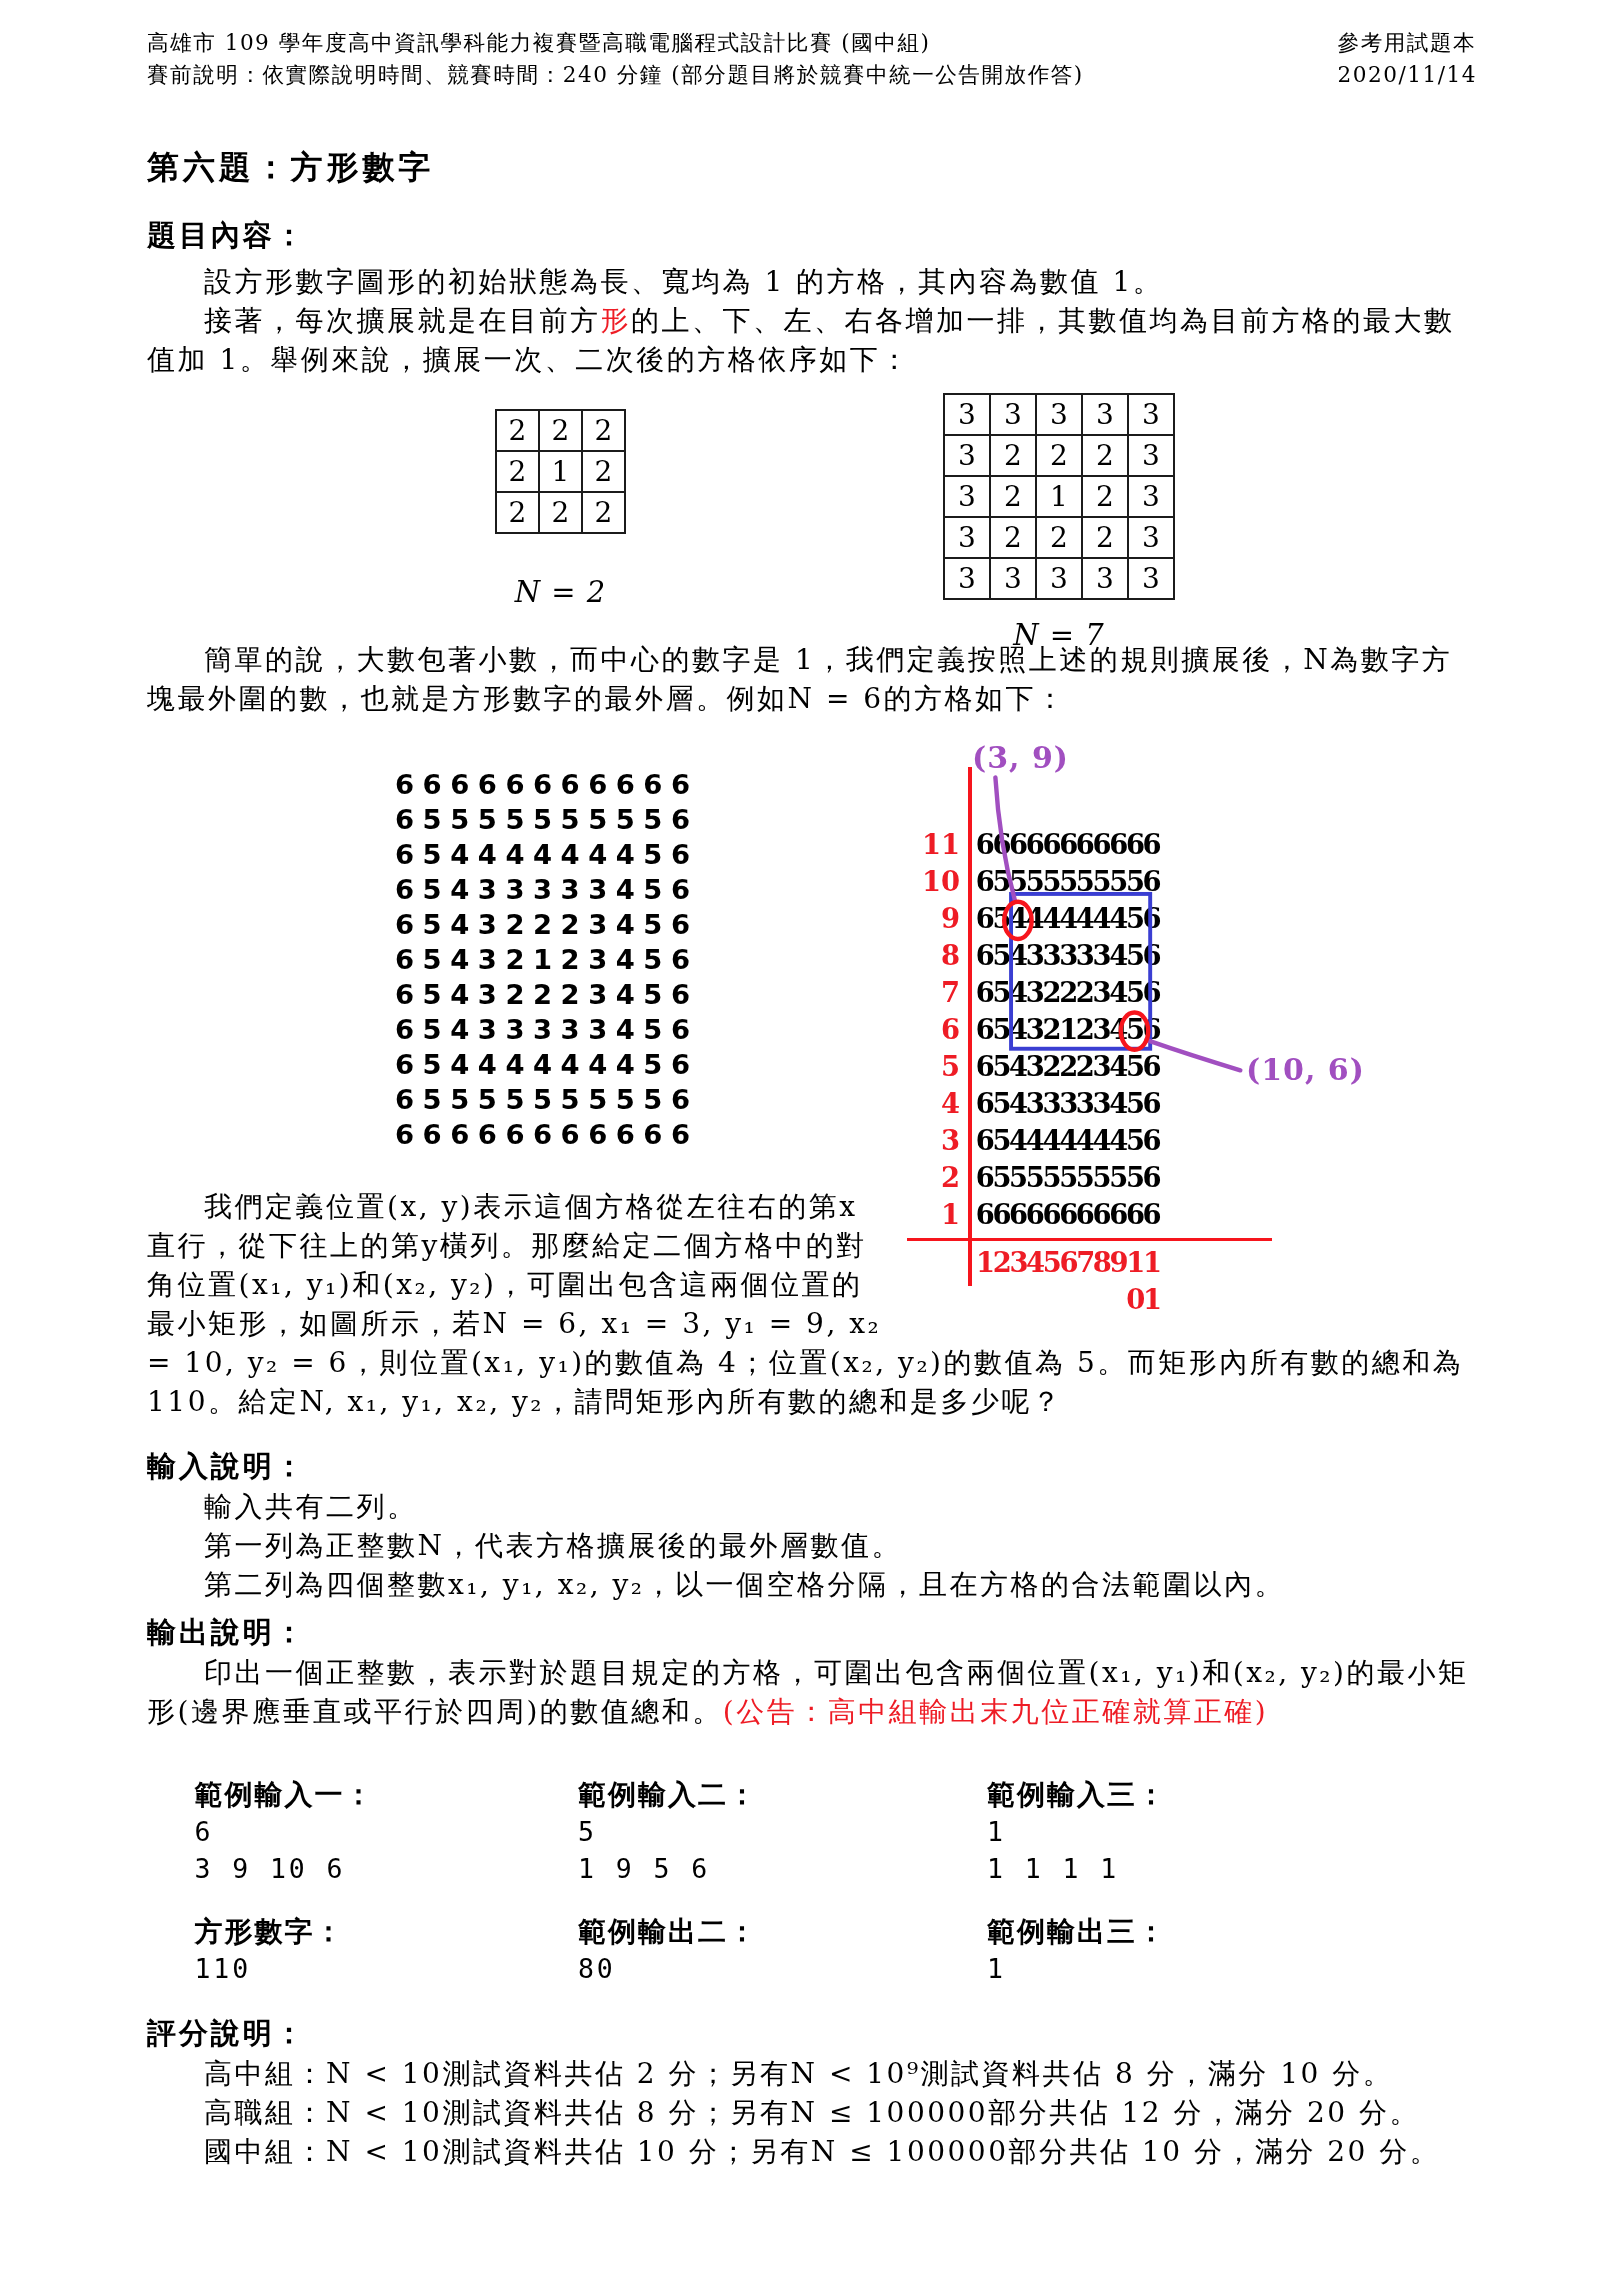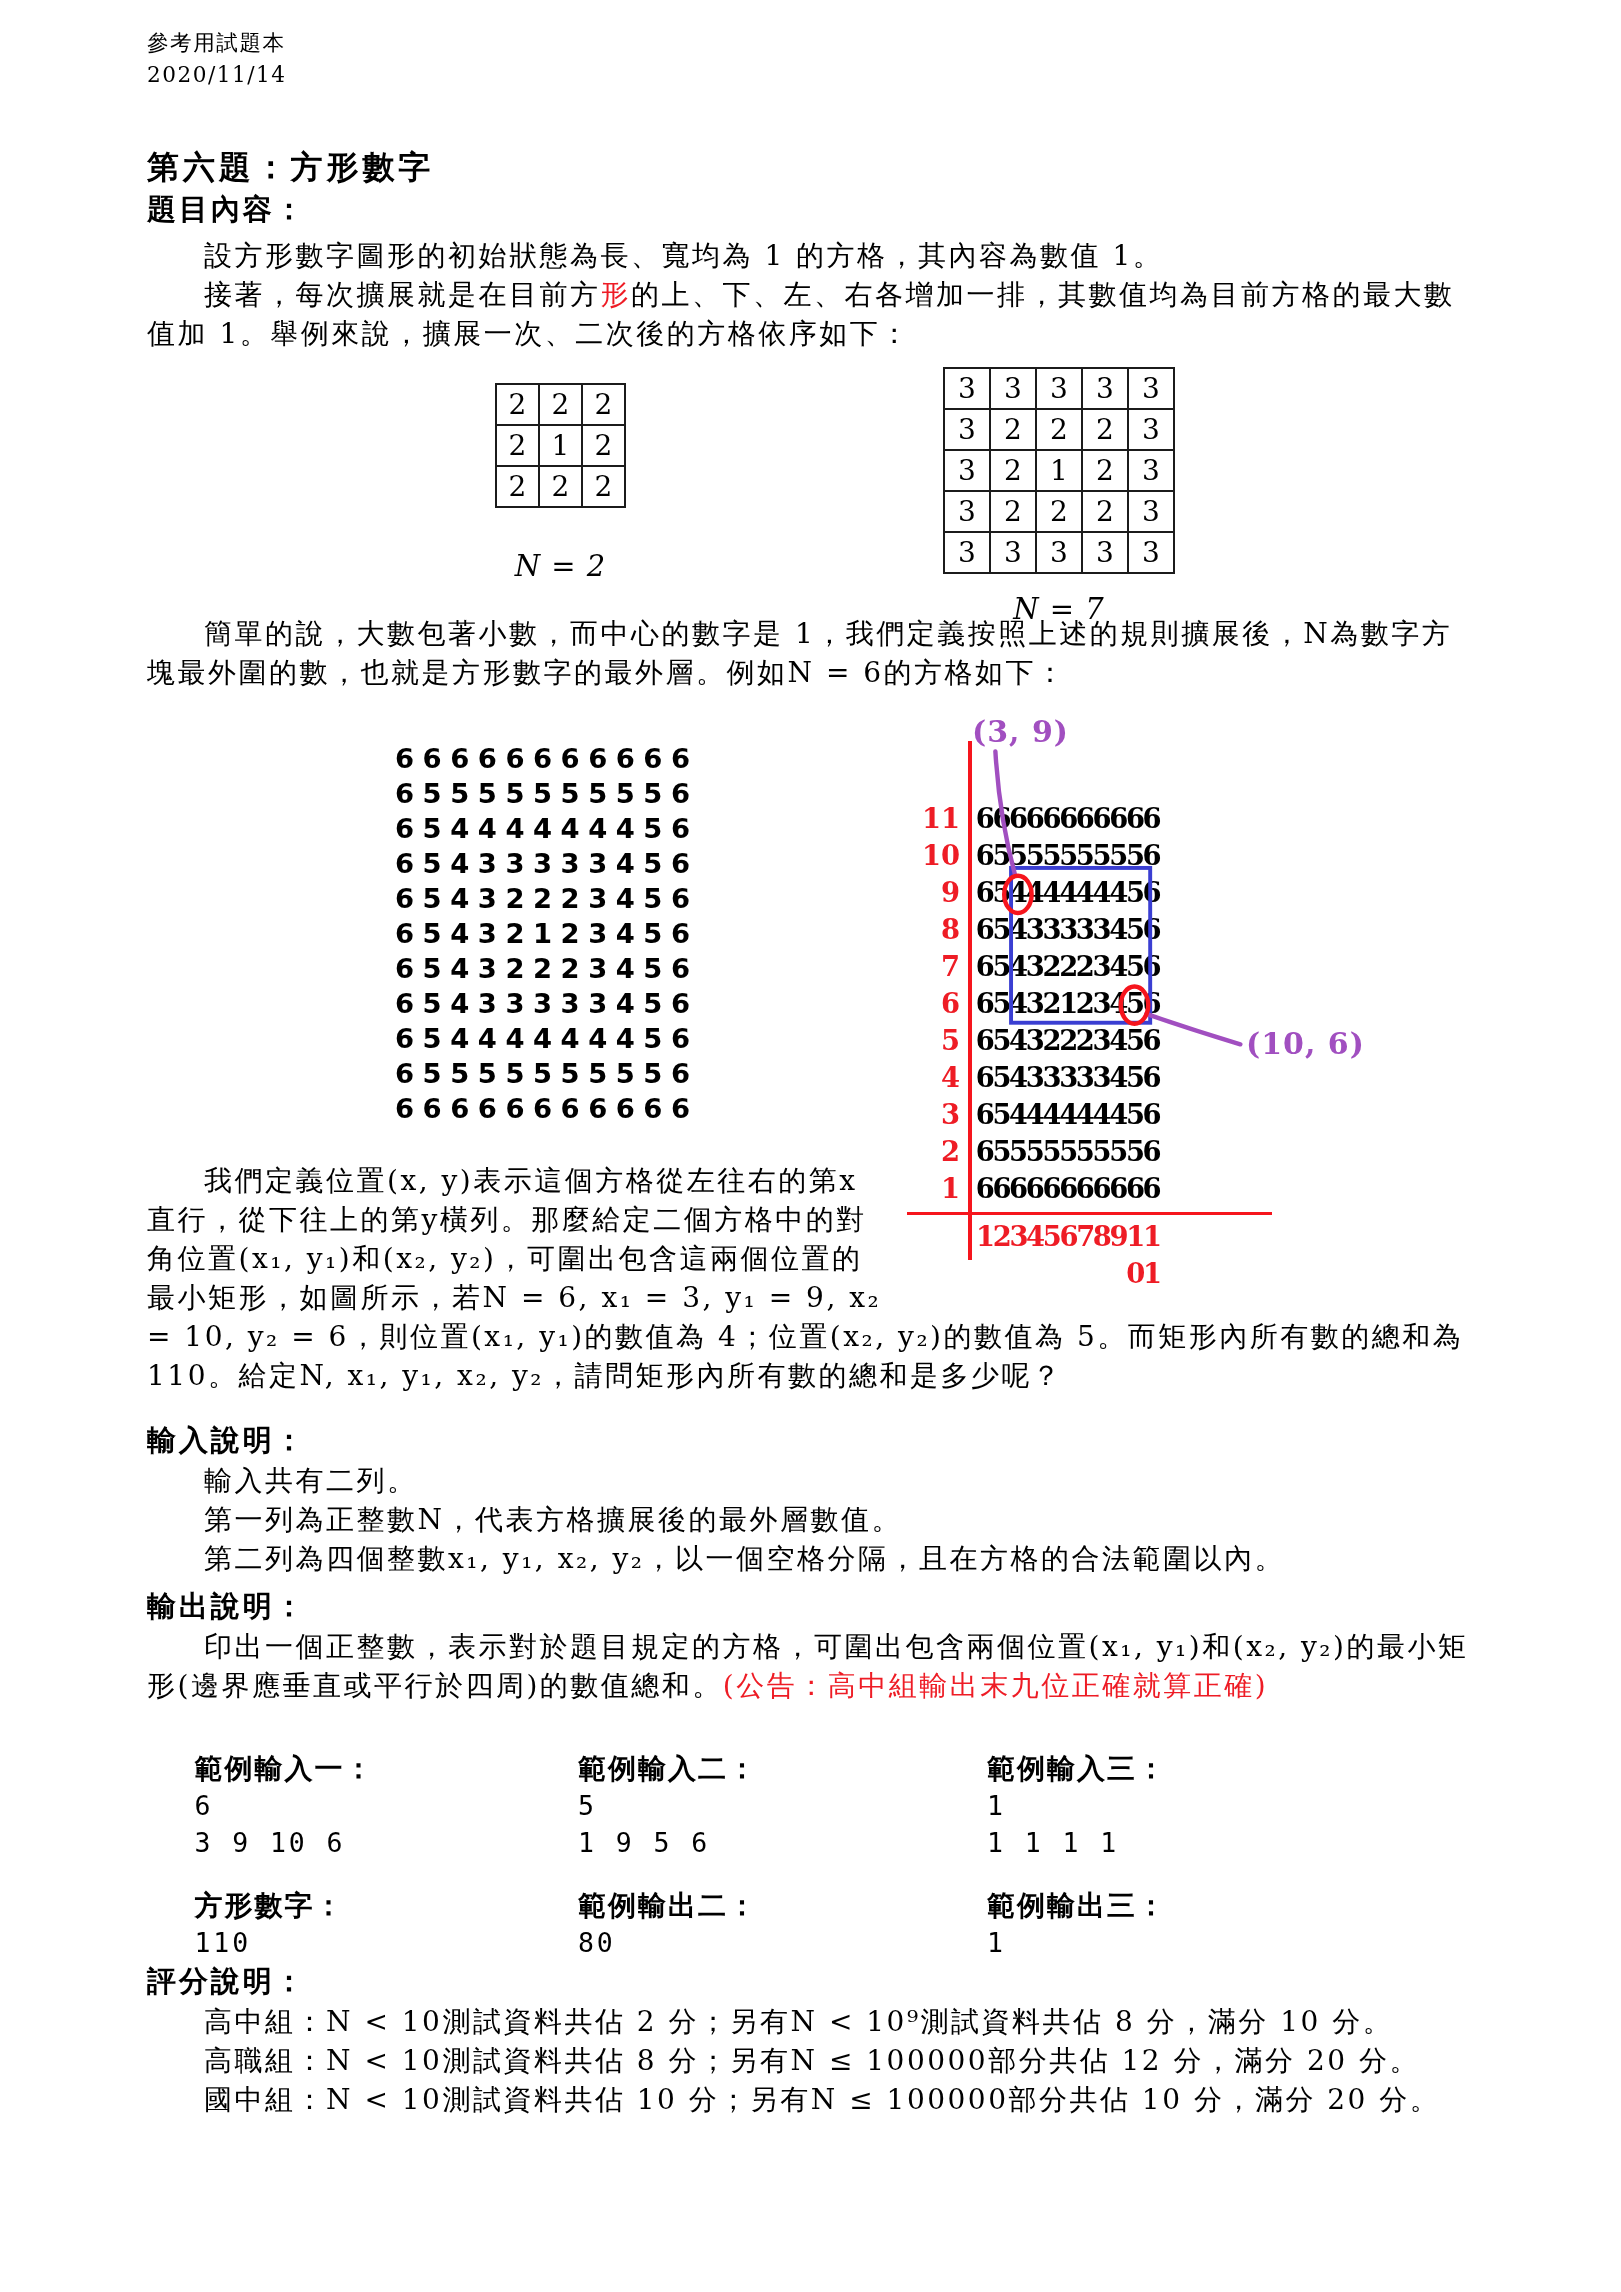--- a/index.html
+++ b/index.html
@@ -19,21 +19,21 @@
   }
   .content{padding:27.4px 144px 0 147px;}
 
   
   .hdr{display:flex;justify-content:space-between;font-size:21.6px;line-height:32px;letter-spacing:1.5px;}
   .hdr-right{text-align:left;white-space:nowrap;}
   .hdr div{white-space:nowrap;}
 
   
   .title{font-size:32px;font-weight:bold;letter-spacing:3.9px;margin-top:55px;line-height:43px;}
-  .sect{font-size:29px;font-weight:bold;letter-spacing:2.9px;line-height:41px;}
+  .sect{font-size:29px;font-weight:bold;letter-spacing:2.9px;line-height:41px;margin-top:26px;}
   .para{text-indent:57px;margin:0;}
 
   
   .grids{position:relative;height:247px;margin-top:13.7px;}
   .grid-group{position:absolute;}
   .gg1{left:348px;top:15.7px;}
   .gg2{left:796px;top:0;}
   table.numgrid{border-collapse:collapse;}
   table.numgrid td{
     border:2px solid #1b1b1b;text-align:center;vertical-align:middle;
@@ -89,20 +89,24 @@
   .exmono{font-family:"DejaVu Sans Mono","Liberation Mono",monospace;
           font-size:26.5px;line-height:37px;letter-spacing:2.9px;white-space:pre;}
   .exout-label{margin-top:25.5px;}
 </style>
 </head>
 <body>
 
 <div class="content">
 
   <div class="hdr">
+    <div>
+      <div>高雄市 109 學年度高中資訊學科能力複賽暨高職電腦程式設計比賽  (國中組)</div>
+      <div>賽前說明：依實際說明時間、競賽時間：240 分鐘 (部分題目將於競賽中統一公告開放作答)</div>
+    </div>
     <div class="hdr-right">
       <div>參考用試題本</div>
       <div>2020/11/14</div>
     </div>
   </div>
 
   <div class="title">第六題：方形數字</div>
 
   <div class="sect">題目內容：</div>
   <p class="para" style="margin-top:6px;">設方形數字圖形的初始狀態為長、寬均為 1 的方格，其內容為數值 1。</p>

